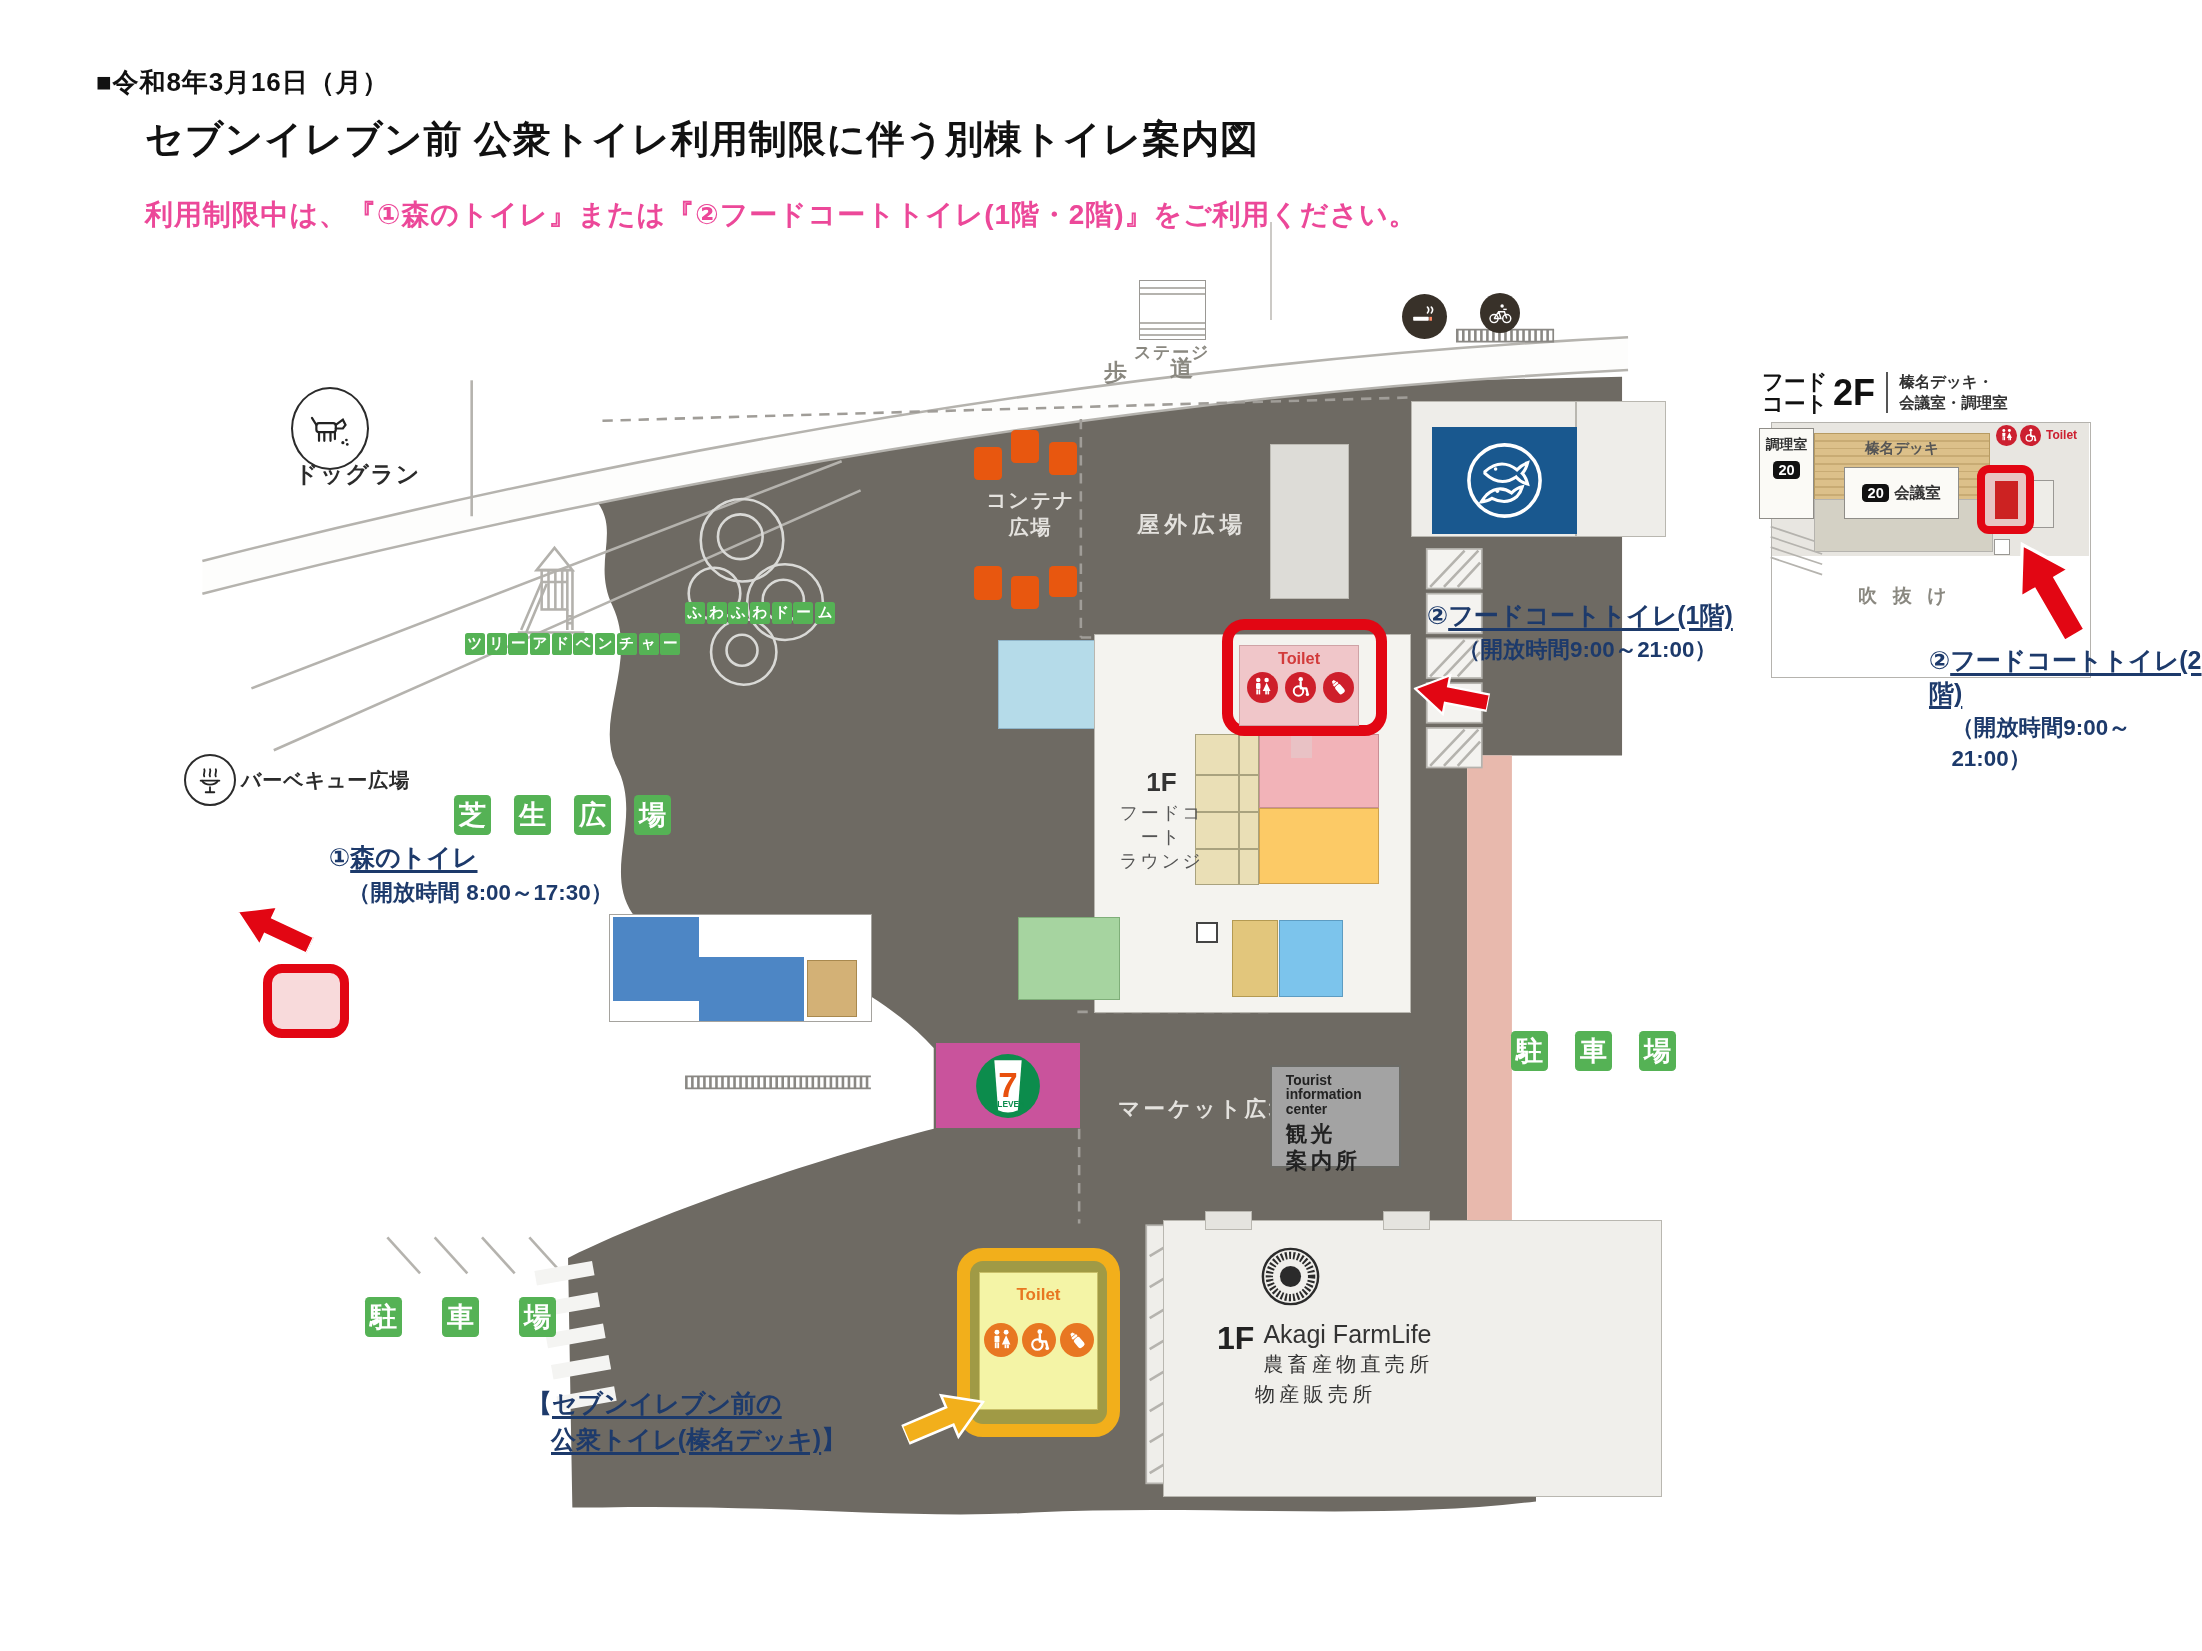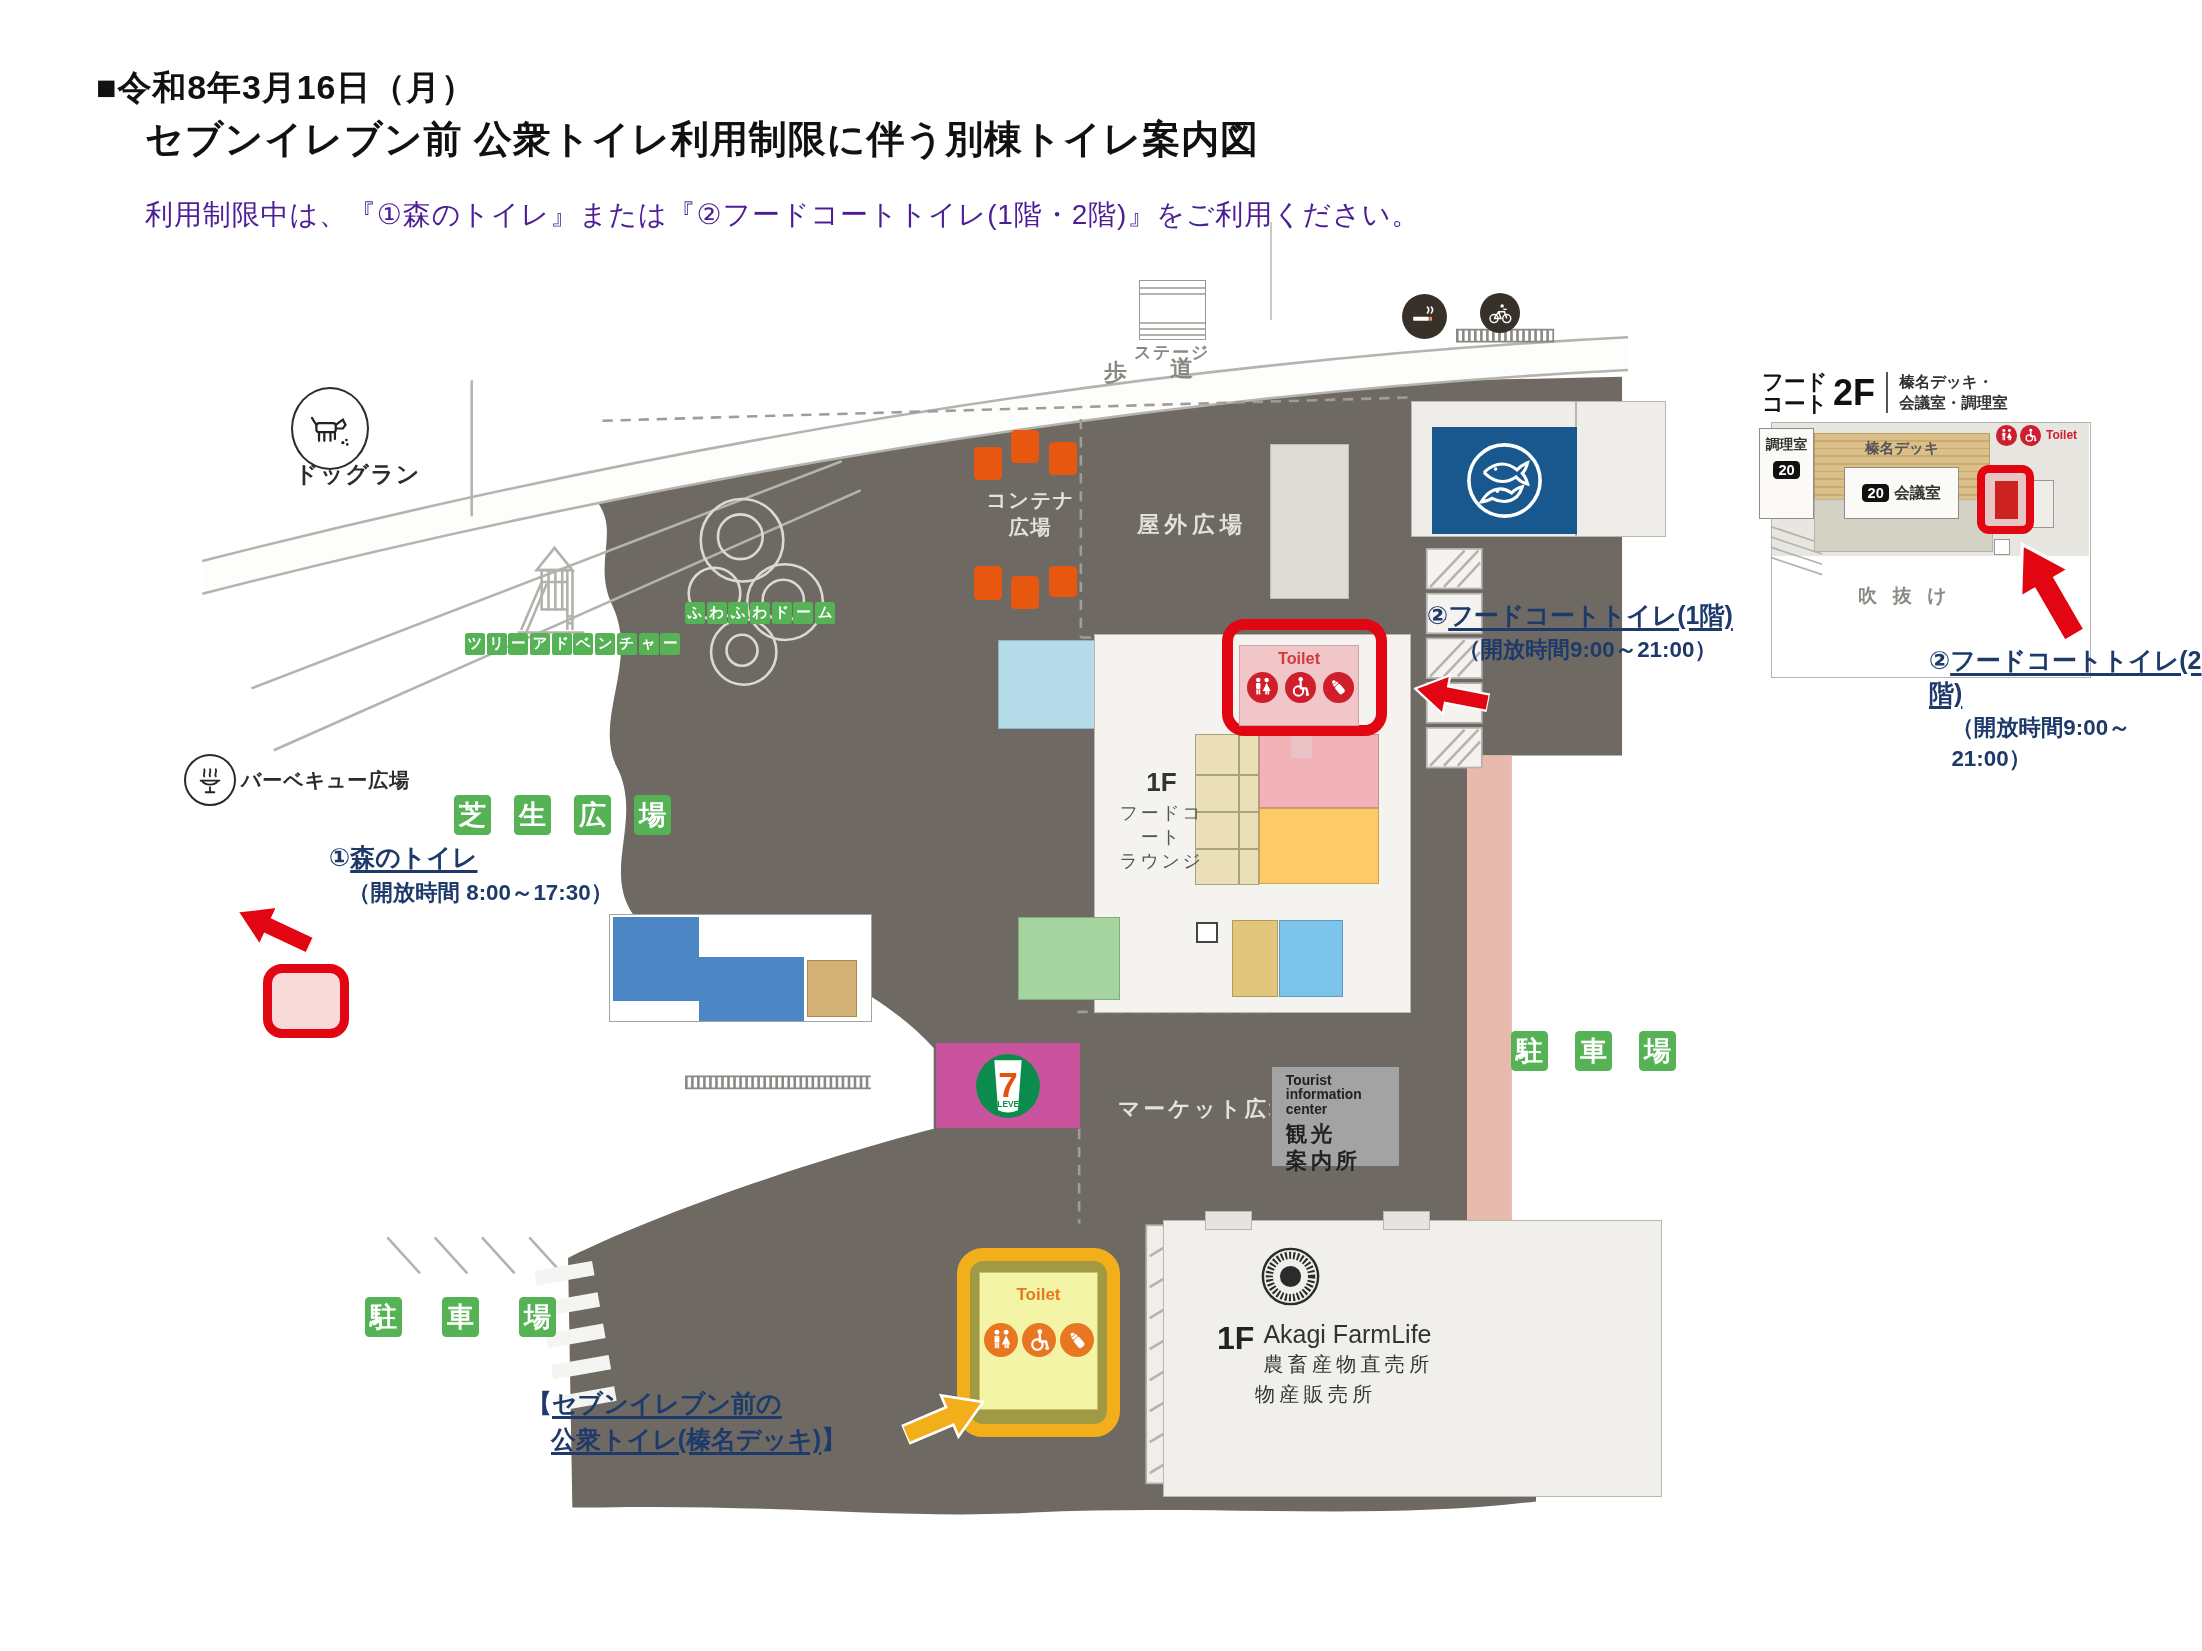--- a/index.html
+++ b/index.html
@@ -1,21 +1,21 @@
 <!DOCTYPE html>
 <html style="font-size:13.8px"><head>
 <meta charset="utf-8">
 <style>
   html,body{margin:0;padding:0;background:#fff;}
   #root{position:relative;width:2203px;height:1652px;background:#fff;overflow:hidden;
         font-family:"Liberation Sans","DejaVu Sans",sans-serif;}
   .abs{position:absolute;}
-  .hdr1{font-size:34px;font-weight:bold;color:#111;letter-spacing:0.9px;}
+  .hdr1{font-size:26px;font-weight:bold;color:#111;letter-spacing:0.9px;}
   .hdr2{font-size:38px;font-weight:bold;color:#111;letter-spacing:0.9px;}
-  .hdr3{font-size:28px;font-weight:normal;color:#4c1d95;letter-spacing:0.9px;}
+  .hdr3{font-size:28px;font-weight:bold;color:#ec4899;letter-spacing:0.9px;}
   .navy{color:#1d3a6b;font-weight:bold;}
   .ann-t{font-size:25px;}
   .ann-h{font-size:22.4px;}
   .u{text-decoration:underline;text-decoration-thickness:2.6px;text-underline-offset:4.3px;}
   .gray-label{color:#e4e2de;font-weight:bold;}
   .dim-label{color:#8a8880;font-weight:bold;}
   .blk-label{color:#2b2b2b;font-weight:bold;}
   .charboxes{display:flex;}
   .cbox{display:inline-block;background:#55b255;color:#fff;text-align:center;
         font-weight:bold;margin-right:var(--g,1.7px);}

